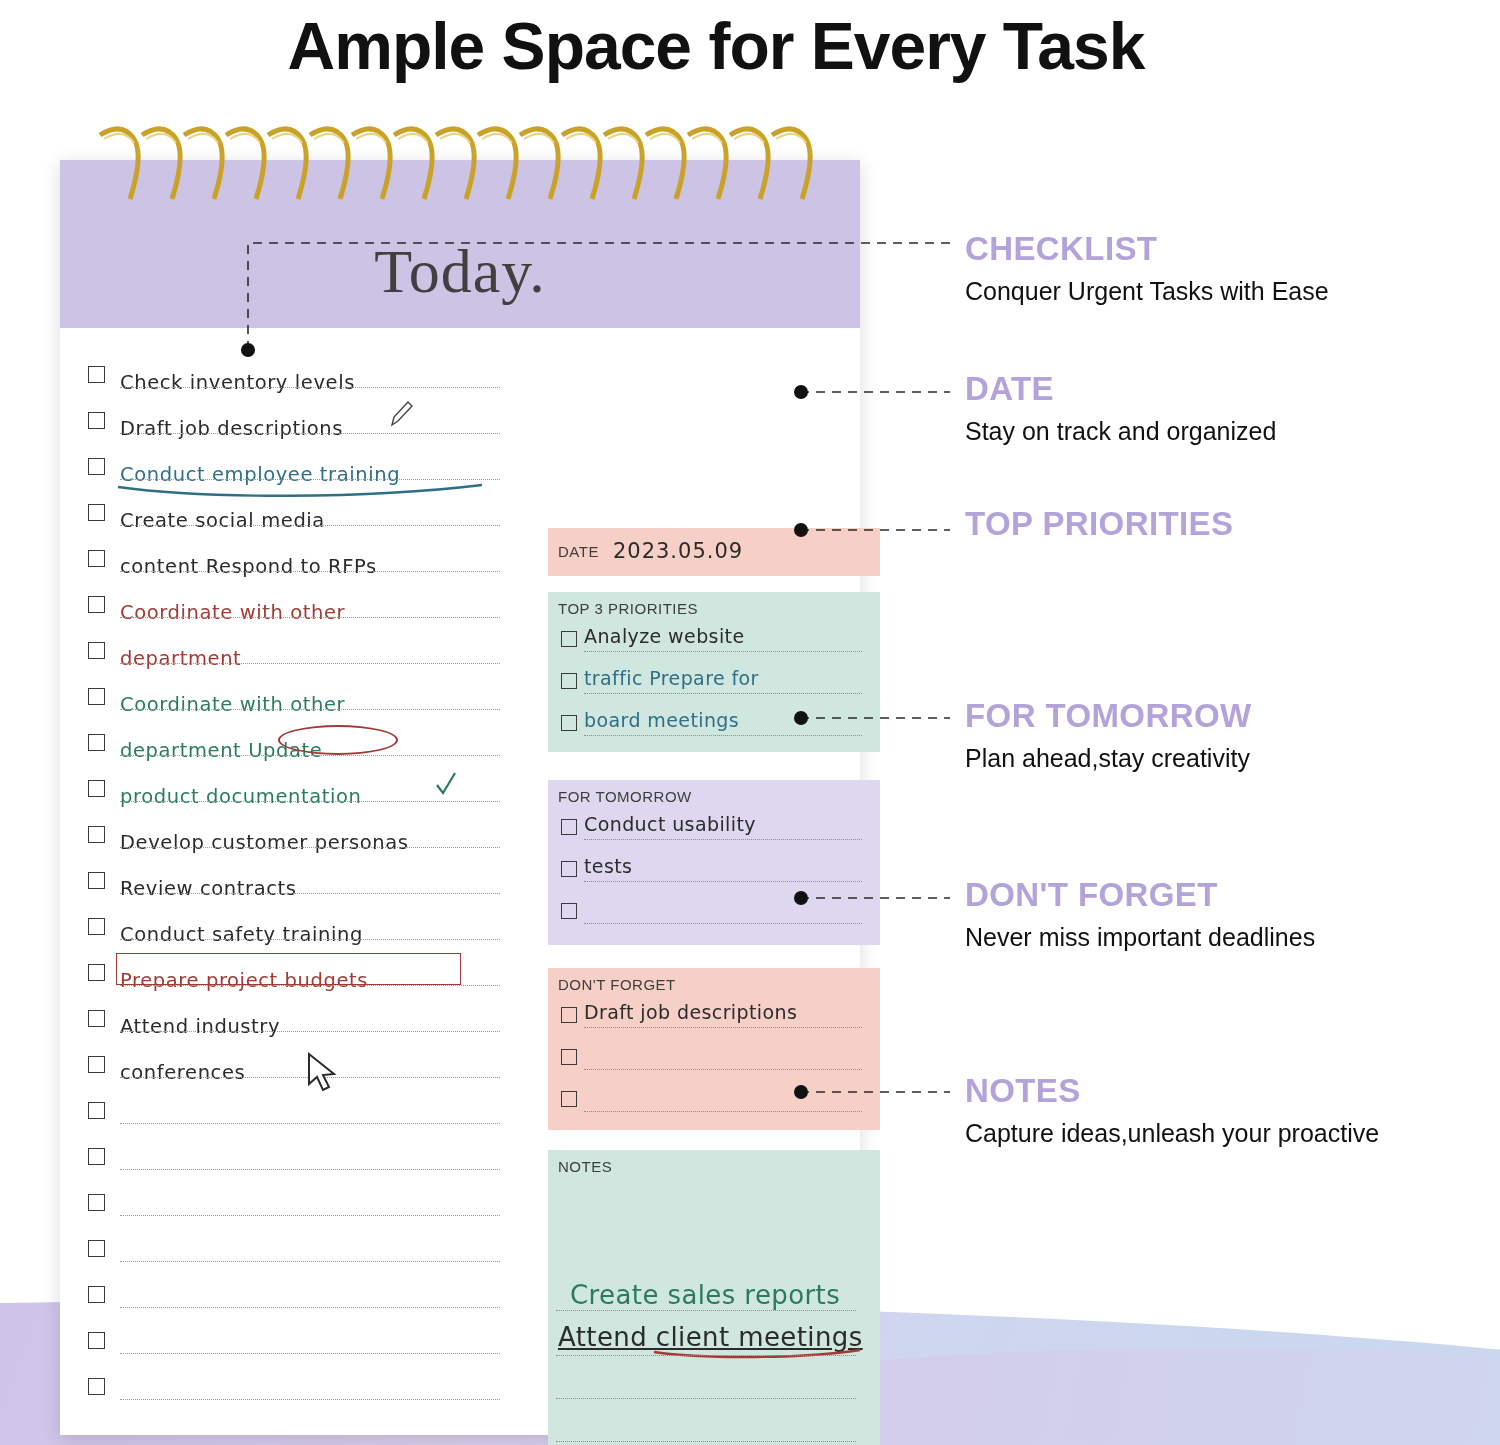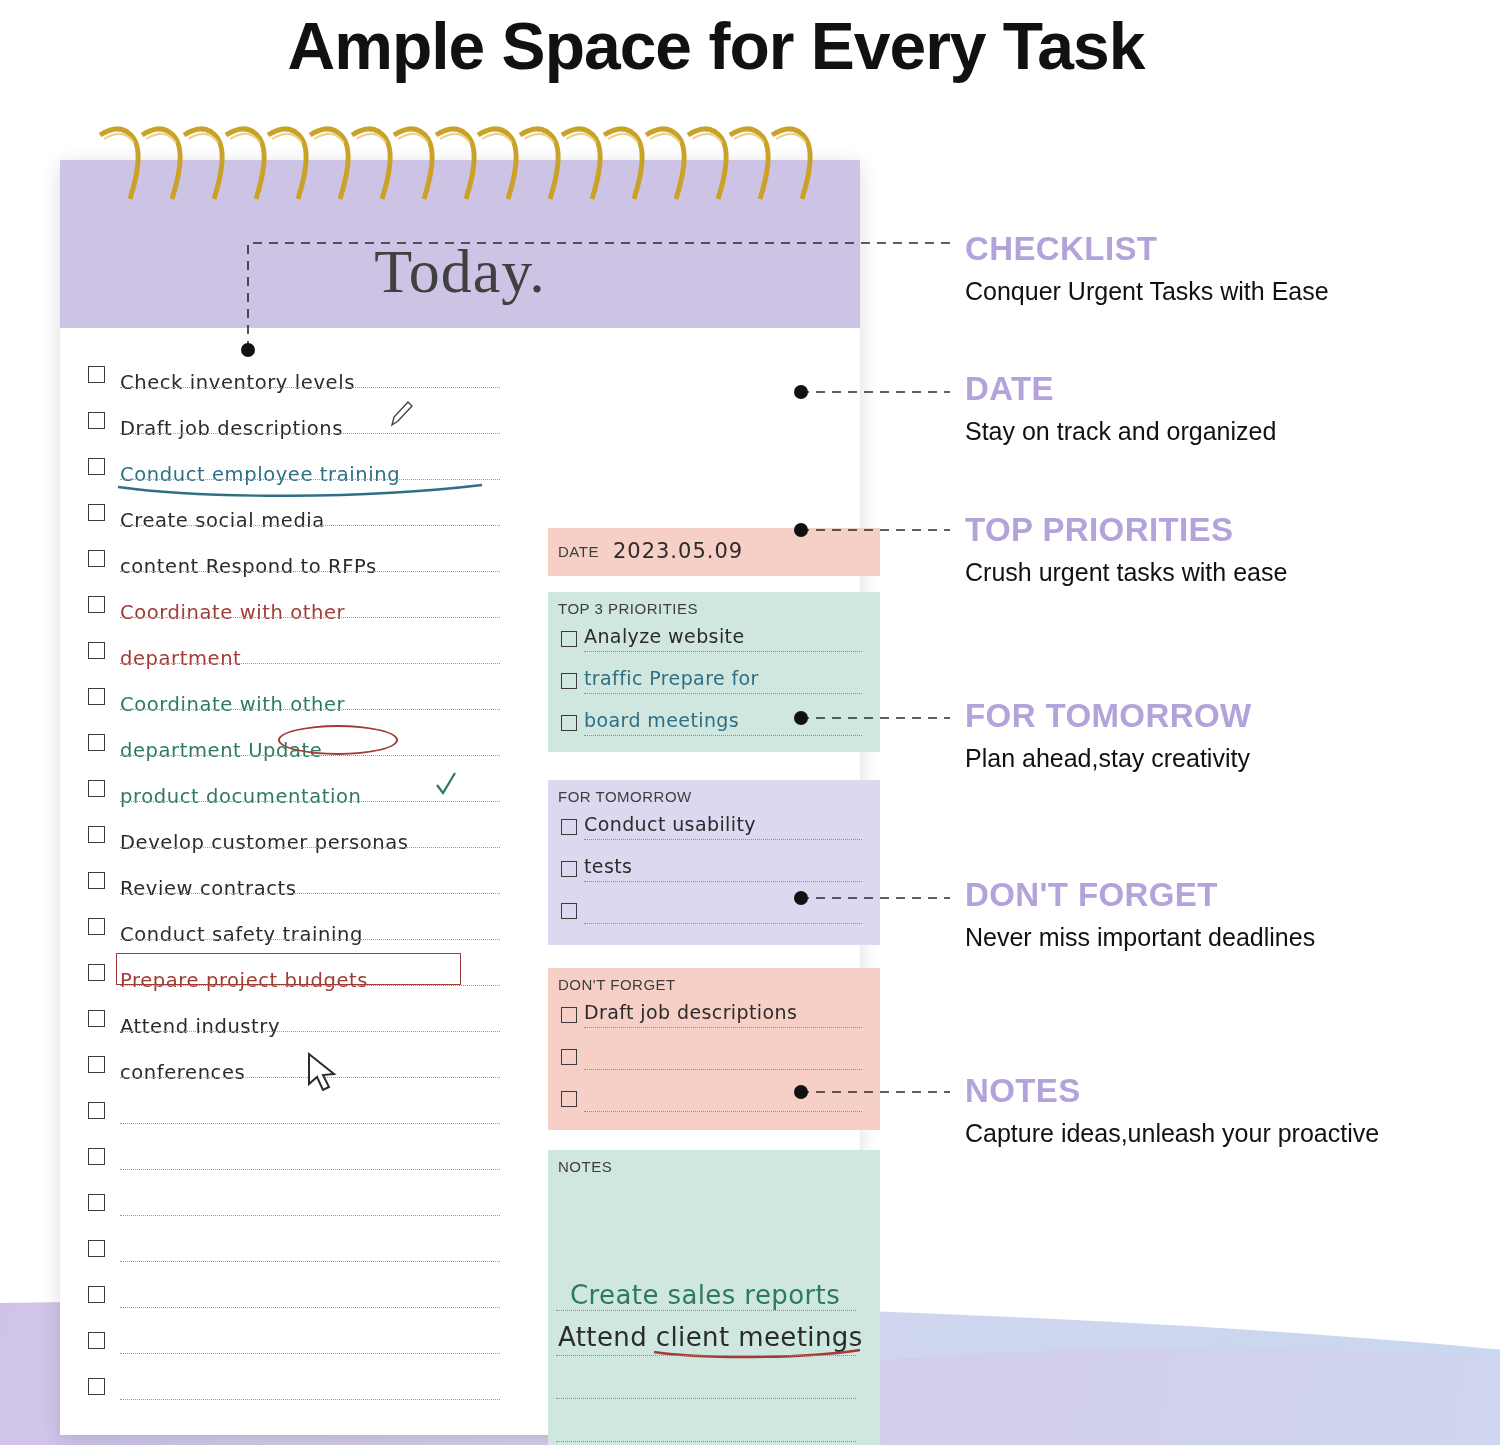--- a/index.html
+++ b/index.html
@@ -459,21 +459,21 @@
       <div class="mini-box"></div>
       <div class="mini-text c-dark"></div>
       <div class="mini-line"></div>
     </div>
   </div>
 
   <div class="block b-notes">
     <div class="block-label">NOTES</div>
     <div class="notes-text c-green" style="left:22px; top:130px;">Create sales reports</div>
     <div class="notes-line" style="top:160px;"></div>
-    <div class="notes-text c-dark" style="left:10px; top:172px;">Attend client meetings</div>
+    <div class="notes-text c-dark" style="left:10px; top:172px;text-decoration:underline;">Attend client meetings</div>
     <svg style="position:absolute; left:104px; top:196px; width:210px; height:14px;" viewBox="0 0 210 14">
       <path d="M2 6 C50 13, 150 13, 208 4" stroke="#a03b35" stroke-width="2.4" fill="none"></path>
     </svg>
     <div class="notes-line" style="top:205px;"></div>
     <div class="notes-line" style="top:248px;"></div>
     <div class="notes-line" style="top:291px;"></div>
 
   </div>
 </div>
 
@@ -505,23 +505,22 @@
 <div class="annot" style="top:230px;">
   <div class="annot-title">CHECKLIST</div>
   <div class="annot-sub">Conquer Urgent Tasks with Ease</div>
 </div>
 
 <div class="annot" style="top:370px;">
   <div class="annot-title">DATE</div>
   <div class="annot-sub">Stay on track and organized</div>
 </div>
 
-<div class="annot" style="top:505px;margin-top:6px;">
+<div class="annot" style="top:505px;">
   <div class="annot-title">TOP PRIORITIES</div>
-  <div class="annot-sub">Crush urgent tasks with ease</div>
 </div>
 
 <div class="annot" style="top:697px;">
   <div class="annot-title">FOR TOMORROW</div>
   <div class="annot-sub">Plan ahead,stay creativity</div>
 </div>
 
 <div class="annot" style="top:876px;">
   <div class="annot-title">DON'T FORGET</div>
   <div class="annot-sub">Never miss important deadlines</div>

